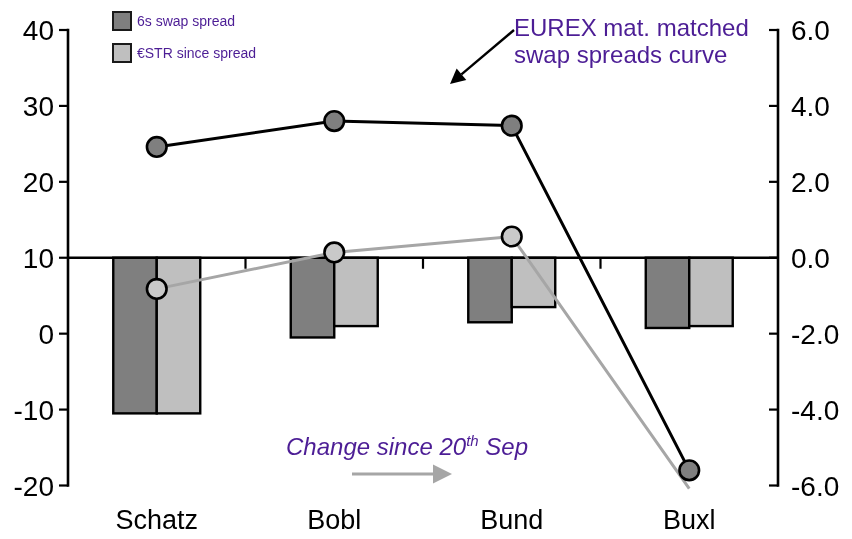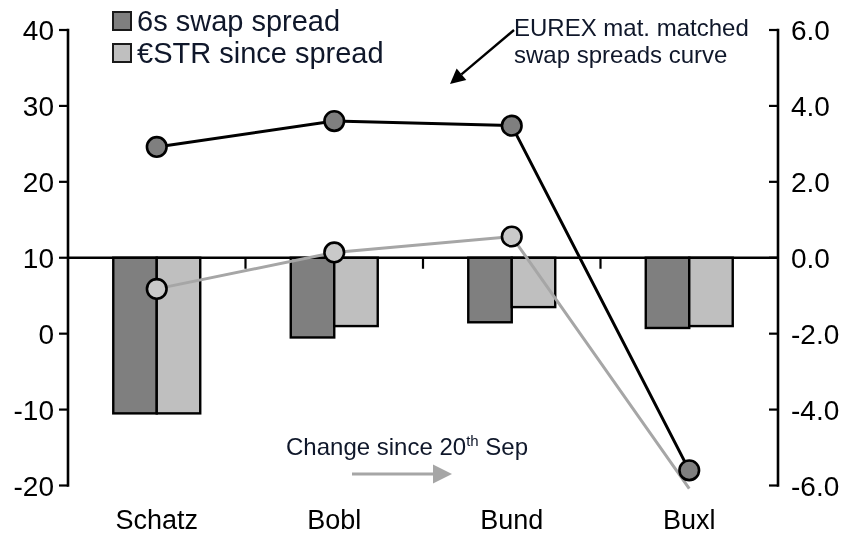--- a/index.html
+++ b/index.html
@@ -1,25 +1,25 @@
 <!DOCTYPE html>
 <html><head>
 <meta charset="utf-8">
 <style>
   html,body{margin:0;padding:0;background:#fff;}
   body{width:852px;height:539px;overflow:hidden;}
-  .stage{position:relative;width:852px;height:539px;font-family:"Liberation Sans",sans-serif;color:#0f172a;background:#fff;}
+  .stage{position:relative;width:852px;height:539px;font-family:"Liberation Sans",sans-serif;color:#4c1d95;background:#fff;}
   svg{position:absolute;left:0;top:0;}
   svg text{font-family:"Liberation Sans",sans-serif;fill:#000;}
   .legend{position:absolute;left:112px;top:5px;}
   .legend-row{display:flex;align-items:center;height:32px;}
   .swatch{display:inline-block;width:16px;height:16px;border:2.5px solid #1a1a1a;margin-right:3px;box-sizing:content-box;}
-  .legend-label{font-size:29px;line-height:1;padding-left:2px;}
+  .legend-label{font-size:14px;line-height:1;padding-left:2px;}
   .anno-eurex{position:absolute;left:514px;top:14px;font-size:24px;line-height:27px;white-space:nowrap;}
-  .anno-change{position:absolute;left:286px;top:434px;width:232px;text-align:center;font-size:24px;line-height:26px;white-space:nowrap;}
+  .anno-change{position:absolute;left:286px;top:434px;width:232px;text-align:center;font-size:24px;line-height:26px;white-space:nowrap;font-style:italic;}
   .anno-change sup{font-size:15px;line-height:0;}
 </style>
 </head>
 <body>
 
 <div class="stage">
 
   <svg id="chart-svg" width="852" height="539" viewBox="0 0 852 539">
       <rect x="113.2625" y="257.75" width="43.4875" height="155.62916666666666" fill="#7f7f7f" stroke="#000" stroke-width="2.4"></rect>
       <rect x="290.7625" y="257.75" width="43.4875" height="79.71249999999998" fill="#7f7f7f" stroke="#000" stroke-width="2.4"></rect>

